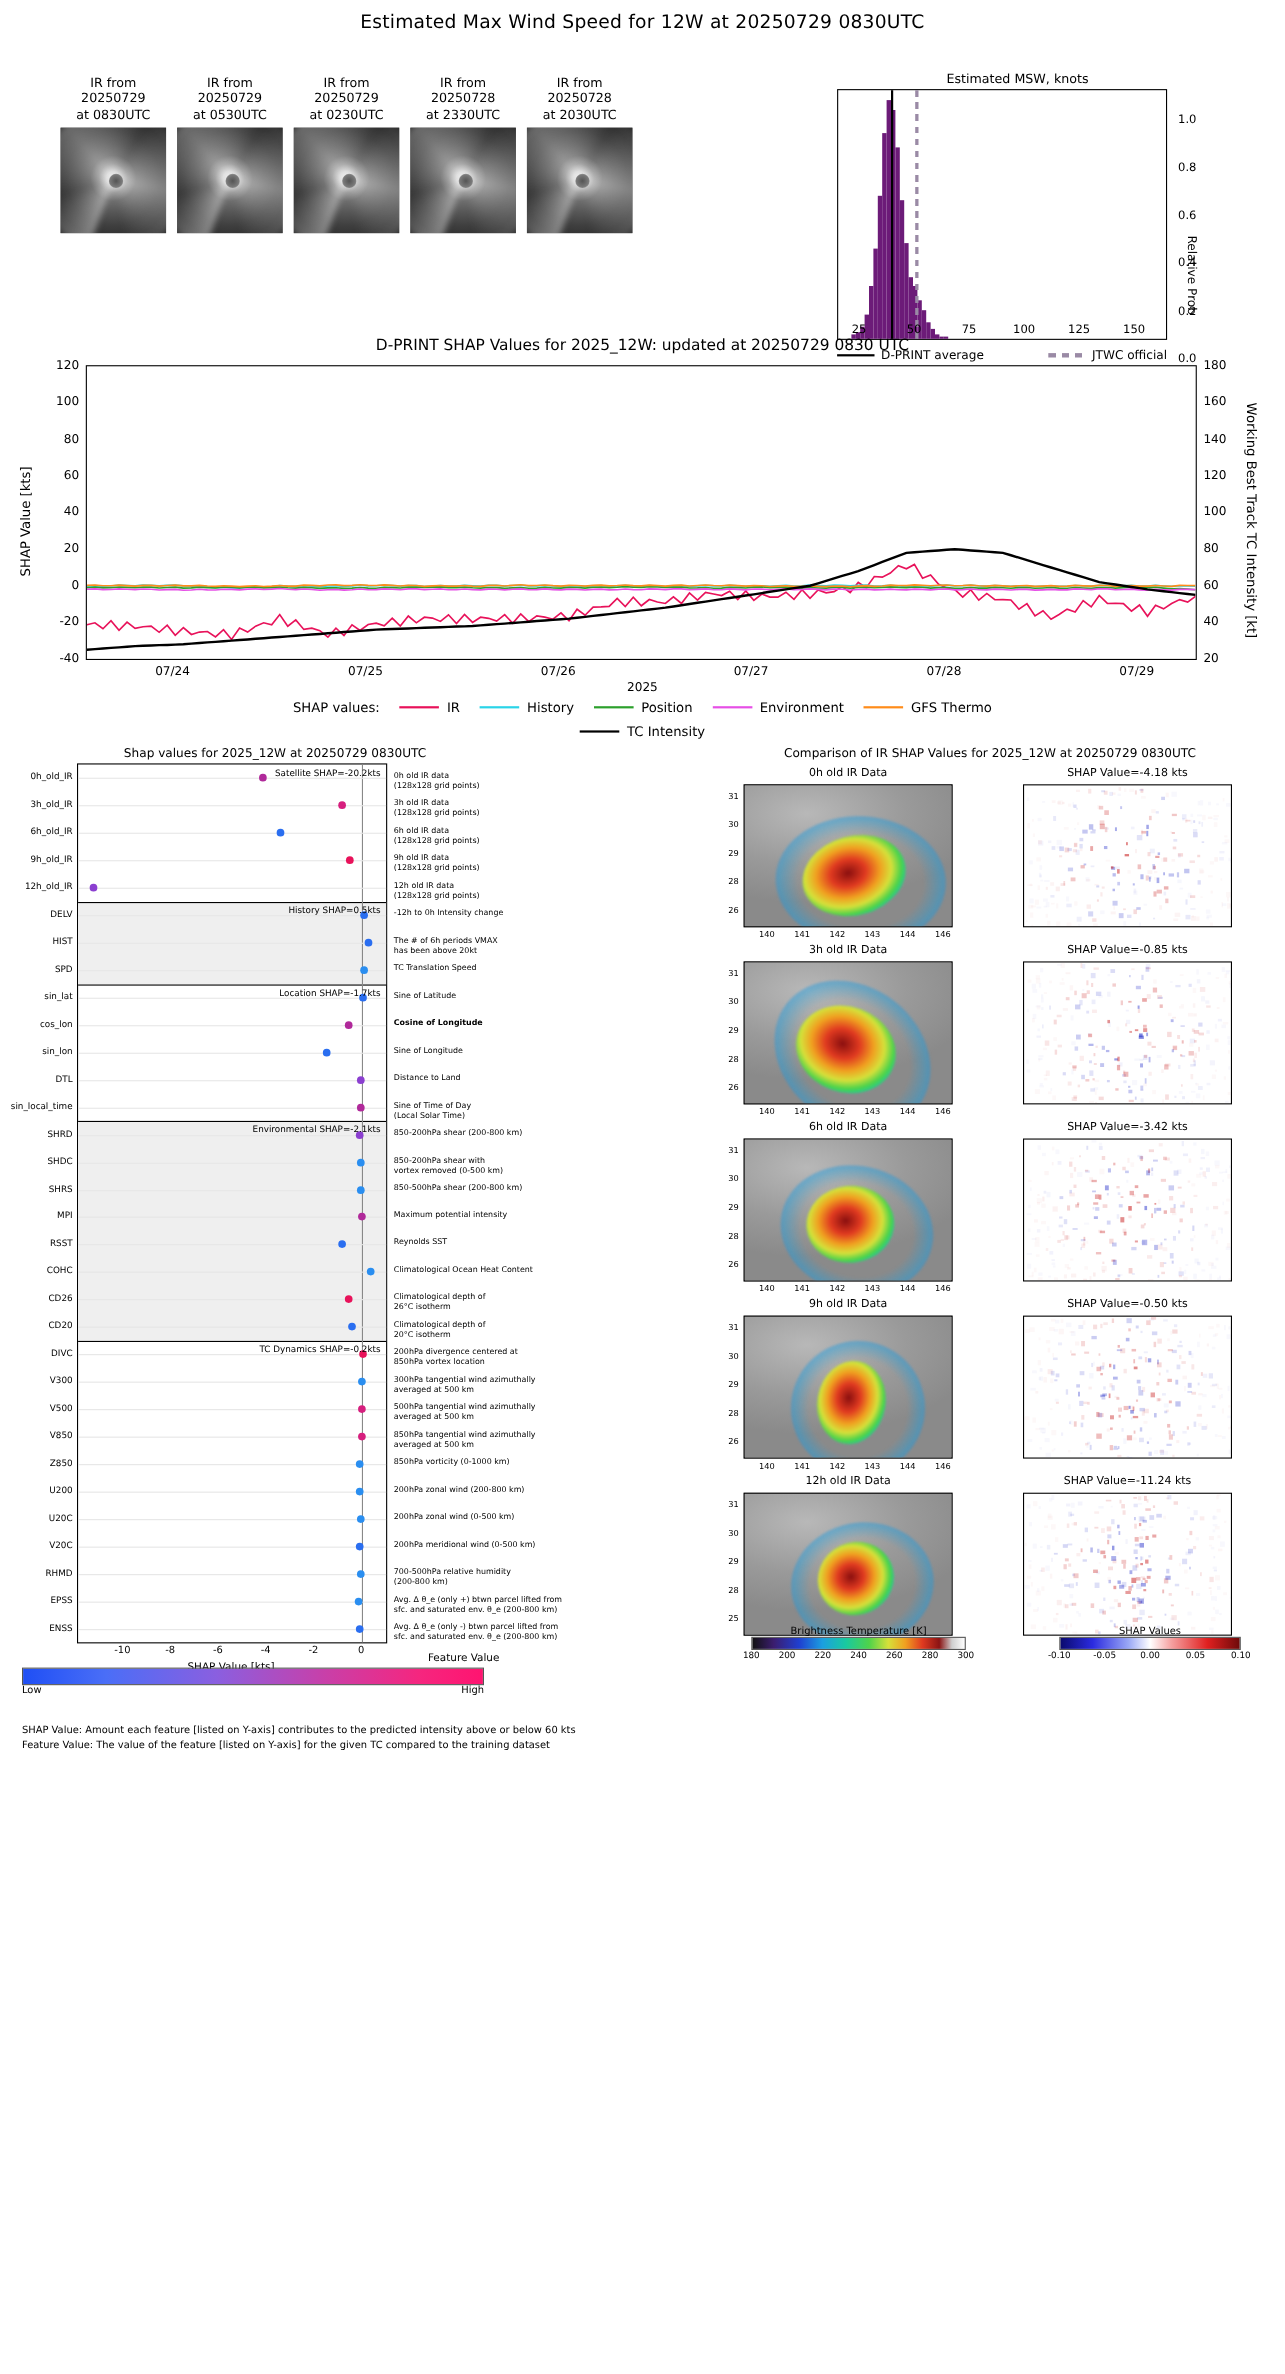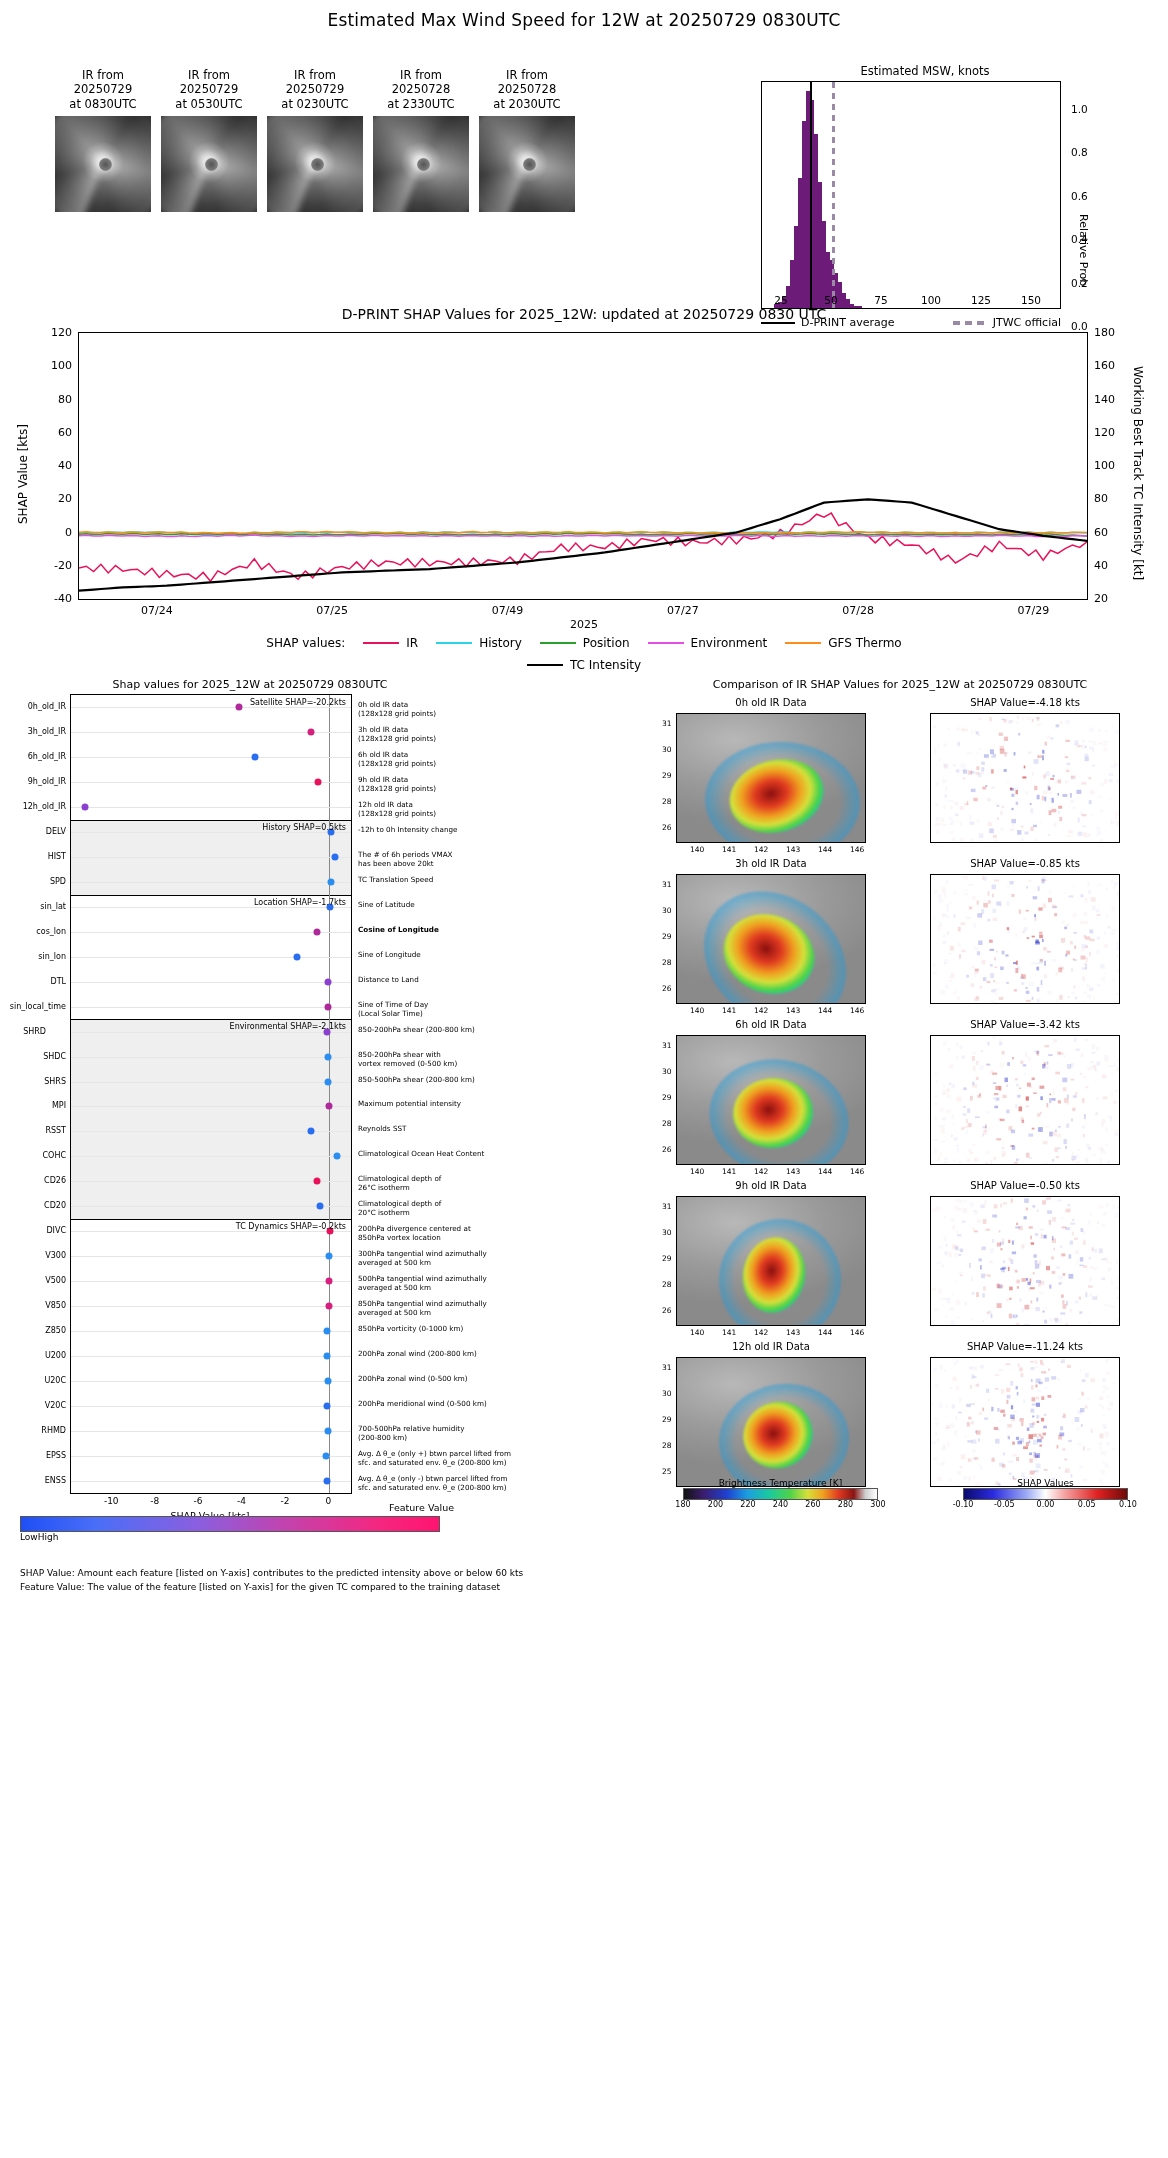--- a/index.html
+++ b/index.html
@@ -131,21 +131,21 @@
   .sv-grouplab { position: absolute; font-size: 8px; font-weight: normal; }
   .sv-tick { position: absolute; font-size: 9px; transform: translateX(-50%); }
   .sv-xlabel { position: absolute; font-size: 9.5px; transform: translateX(-50%); }
 
   .cbar-wrap { position: absolute; left: 20px; top: 838px; width: 440px; }
   .cbar {
     height: 16px; width: 420px;
     background: linear-gradient(to right,#1f4ff5 0%, #4a6ef7 18%, #8a5fe0 42%, #c93fa8 66%, #f5267f 86%, #ff1470 100%);
     border: 1px solid #555;
   }
-  .cbar-lab { display: flex; font-size: 9px; width: 420px; }
+  .cbar-lab { display: flex; justify-content: space-between; font-size: 9px; width: 420px; }
   .cbar-title { position: absolute; right: 6px; top: -14px; font-size: 9.5px; }
   .foot-note { position: absolute; left: 20px; top: 888px; font-size: 9px; line-height: 1.6; }
 
   
   .cmp { position: absolute; left: 640px; top: 0; width: 520px; }
   .cmp-title { text-align: center; font-size: 11px; }
   .cmp-row { position: relative; height: 155px; margin-top: 6px; }
   .ir-panel { position: absolute; left: 36px; top: 16px; width: 190px; height: 130px; border: 1px solid #000; overflow: hidden; background: #8c8c8c; }
   .shap-panel { position: absolute; left: 290px; top: 16px; width: 190px; height: 130px; border: 1px solid #000; overflow: hidden; background: #fff; }
   .ir-cloud-bg {
@@ -310,21 +310,21 @@
       <div class="ts-ytick right" style="top: 258.75px;">40</div>
       <div class="ts-ytick right" style="top: 225.5px;">60</div>
       <div class="ts-ytick right" style="top: 192.25px;">80</div>
       <div class="ts-ytick right" style="top: 159px;">100</div>
       <div class="ts-ytick right" style="top: 125.75px;">120</div>
       <div class="ts-ytick right" style="top: 92.5px;">140</div>
       <div class="ts-ytick right" style="top: 59.25px;">160</div>
       <div class="ts-ytick right" style="top: 26px;">180</div>
       <div class="ts-xtick" style="left: 156.887px;">07/24</div>
       <div class="ts-xtick" style="left: 332.191px;">07/25</div>
-      <div class="ts-xtick" style="left: 507.496px;">07/49</div>
+      <div class="ts-xtick" style="left: 507.496px;">07/26</div>
       <div class="ts-xtick" style="left: 682.8px;">07/27</div>
       <div class="ts-xtick" style="left: 858.104px;">07/28</div>
       <div class="ts-xtick" style="left: 1033.41px;">07/29</div>
     </div>
   <div class="ts-xlabel">2025</div>
   <div class="ts-legend" id="ts-legend">
       <span>SHAP values:</span>
       <div class="lg">
         <span class="lgline" style="background:#e8125a"></span>
         <span>IR</span>
@@ -464,21 +464,21 @@
       <div class="sv-desc" style="left: 358px; top: 221.969px;">Sine of Latitude</div>
       <div class="sv-ylab" style="top: 252.906px; left: 0px; width: 66px;">cos_lon</div>
       <div class="sv-desc" style="left: 358px; top: 246.906px; font-weight: bold;">Cosine of Longitude</div>
       <div class="sv-ylab" style="top: 277.844px; left: 0px; width: 66px;">sin_lon</div>
       <div class="sv-desc" style="left: 358px; top: 271.844px;">Sine of Longitude</div>
       <div class="sv-ylab" style="top: 302.781px; left: 0px; width: 66px;">DTL</div>
       <div class="sv-desc" style="left: 358px; top: 296.781px;">Distance to Land</div>
       <div class="sv-ylab" style="top: 327.719px; left: 0px; width: 66px;">sin_local_time</div>
       <div class="sv-desc" style="left: 358px; top: 321.719px;">Sine of Time of Day
 (Local Solar Time)</div>
-      <div class="sv-ylab" style="top: 352.656px; left: 0px; width: 46px;">SHRD</div>
+      <div class="sv-ylab" style="top: 352.656px; left: 0px; width: 66px;">SHRD</div>
       <div class="sv-desc" style="left: 358px; top: 346.656px;">850-200hPa shear (200-800 km)</div>
       <div class="sv-ylab" style="top: 377.594px; left: 0px; width: 66px;">SHDC</div>
       <div class="sv-desc" style="left: 358px; top: 371.594px;">850-200hPa shear with
 vortex removed (0-500 km)</div>
       <div class="sv-ylab" style="top: 402.531px; left: 0px; width: 66px;">SHRS</div>
       <div class="sv-desc" style="left: 358px; top: 396.531px;">850-500hPa shear (200-800 km)</div>
       <div class="sv-ylab" style="top: 427.469px; left: 0px; width: 66px;">MPI</div>
       <div class="sv-desc" style="left: 358px; top: 421.469px;">Maximum potential intensity</div>
       <div class="sv-ylab" style="top: 452.406px; left: 0px; width: 66px;">RSST</div>
       <div class="sv-desc" style="left: 358px; top: 446.406px;">Reynolds SST</div>

